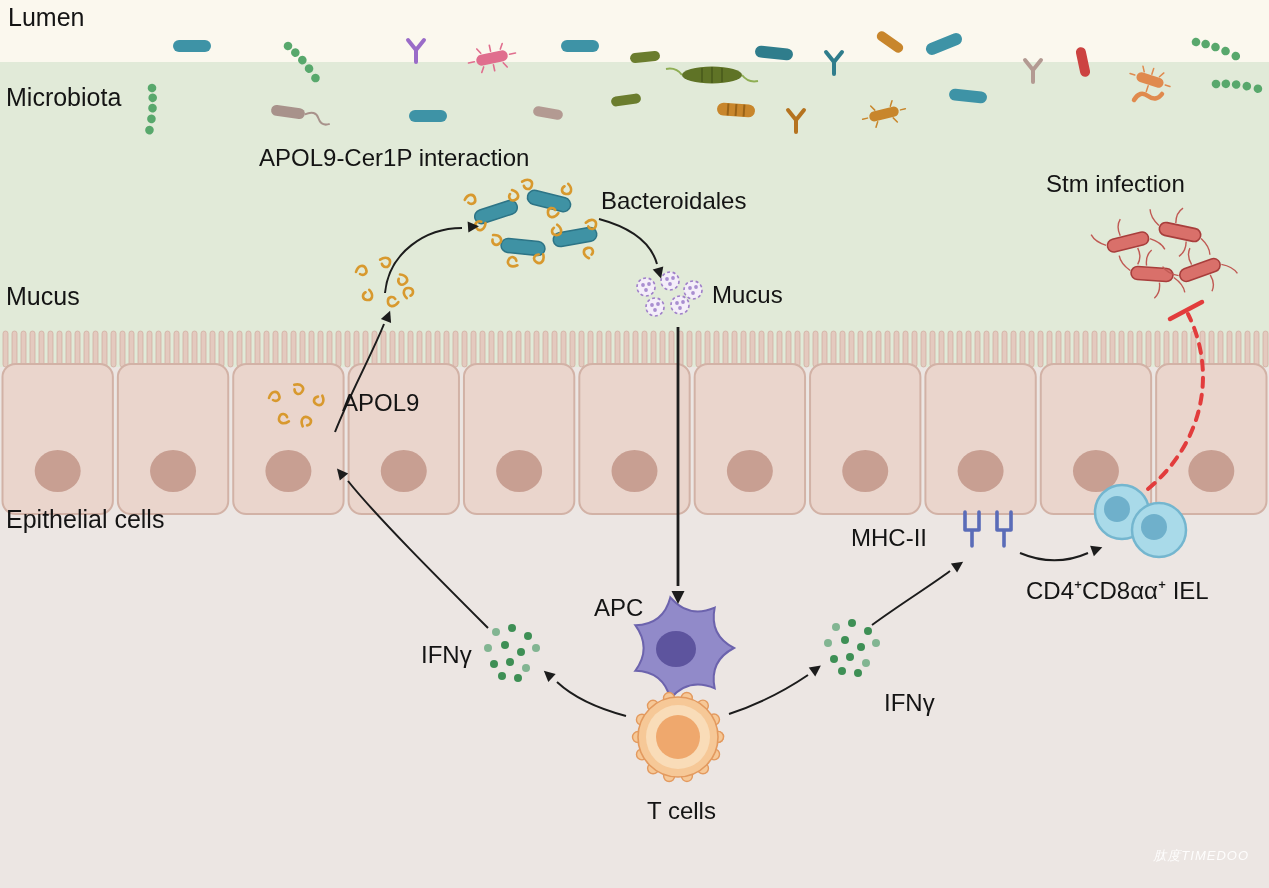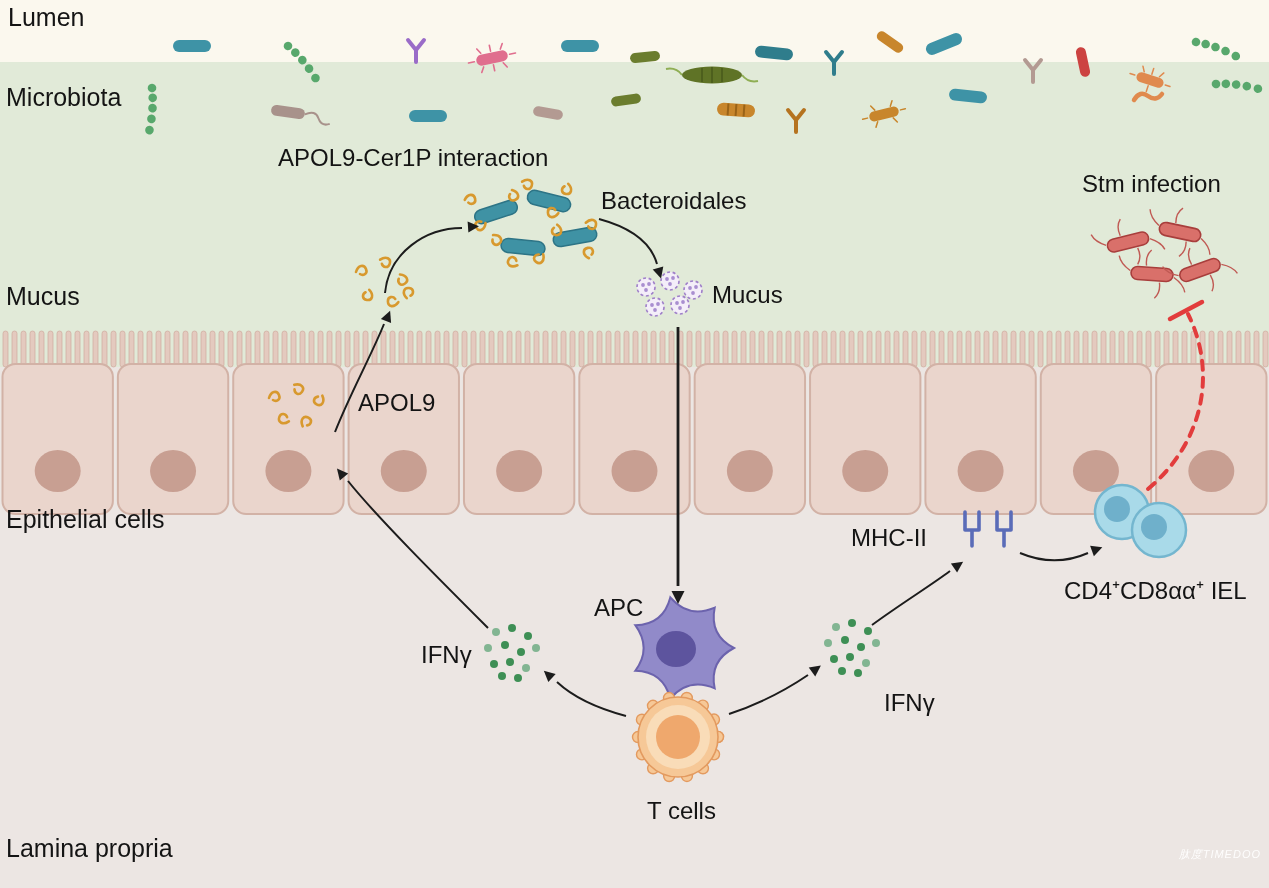--- a/index.html
+++ b/index.html
@@ -1,22 +1,22 @@
 <!DOCTYPE html>
 <html><head>
 <meta charset="utf-8">
 <style>
   html,body{margin:0;padding:0;background:#ffffff;}
   #diagram{position:relative;width:1269px;height:888px;overflow:hidden;
            background:#c2410c;font-family:"Liberation Sans",sans-serif;}
   #art{position:absolute;left:0;top:0;width:1269px;height:888px;}
   .lbl{position:absolute;color:#141414;font-size:25px;white-space:nowrap;line-height:1.1;}
   .ann{font-size:24px;}
-  .wm{position:absolute;right:8px;top:847px;color:rgba(255,255,255,.92);
-      font-size:11px;letter-spacing:1px;font-style:italic;}
+  .wm{position:absolute;right:20px;top:847px;color:rgba(255,255,255,.92);
+      font-size:13px;letter-spacing:1px;font-style:italic;}
 </style>
 </head>
 <body>
 
 <div id="diagram">
 
 <svg id="art" viewBox="0 0 1269 888">
   <defs>
     <g id="rodShape">
           <rect x="-19" y="-6" width="38" height="12" rx="6"></rect>
@@ -464,29 +464,28 @@
     <polygon points="0,-5.5 11,0 0,5.5" transform="translate(812,672) rotate(-36)"></polygon>
     <polygon points="0,-5.5 11,0 0,5.5" transform="translate(954,568) rotate(-34)"></polygon>
     <polygon points="0,-5.5 11,0 0,5.5" transform="translate(1092,551) rotate(-20)"></polygon>
   </g>
 </svg>
 
 <div class="lbl" style="left:8px;top:4px">Lumen</div>
 <div class="lbl" style="left:6px;top:84px">Microbiota</div>
 <div class="lbl" style="left:6px;top:283px">Mucus</div>
 <div class="lbl" style="left:6px;top:506px">Epithelial cells</div>
-<div class="lbl" style="left:6px;top:835px">Lamina propria</div>
-
-<div class="lbl ann" style="left:278px;top:145px">APOL9-Cer1P interaction</div>
+
+<div class="lbl ann" style="left:259px;top:145px">APOL9-Cer1P interaction</div>
 <div class="lbl ann" style="left:601px;top:188px">Bacteroidales</div>
 <div class="lbl ann" style="left:712px;top:282px">Mucus</div>
-<div class="lbl ann" style="left:1082px;top:171px">Stm infection</div>
-<div class="lbl ann" style="left:358px;top:390px">APOL9</div>
+<div class="lbl ann" style="left:1046px;top:171px">Stm infection</div>
+<div class="lbl ann" style="left:342px;top:390px">APOL9</div>
 <div class="lbl ann" style="left:851px;top:525px">MHC-II</div>
-<div class="lbl ann" style="left:1064px;top:578px">CD4⁺CD8αα⁺ IEL</div>
+<div class="lbl ann" style="left:1026px;top:578px">CD4⁺CD8αα⁺ IEL</div>
 <div class="lbl ann" style="left:594px;top:595px">APC</div>
 <div class="lbl ann" style="left:647px;top:798px">T cells</div>
 <div class="lbl ann" style="left:421px;top:642px">IFNγ</div>
 <div class="lbl ann" style="left:884px;top:690px">IFNγ</div>
 
 <div class="wm">肽度TIMEDOO</div>
 
 </div>
 
 </body></html>

